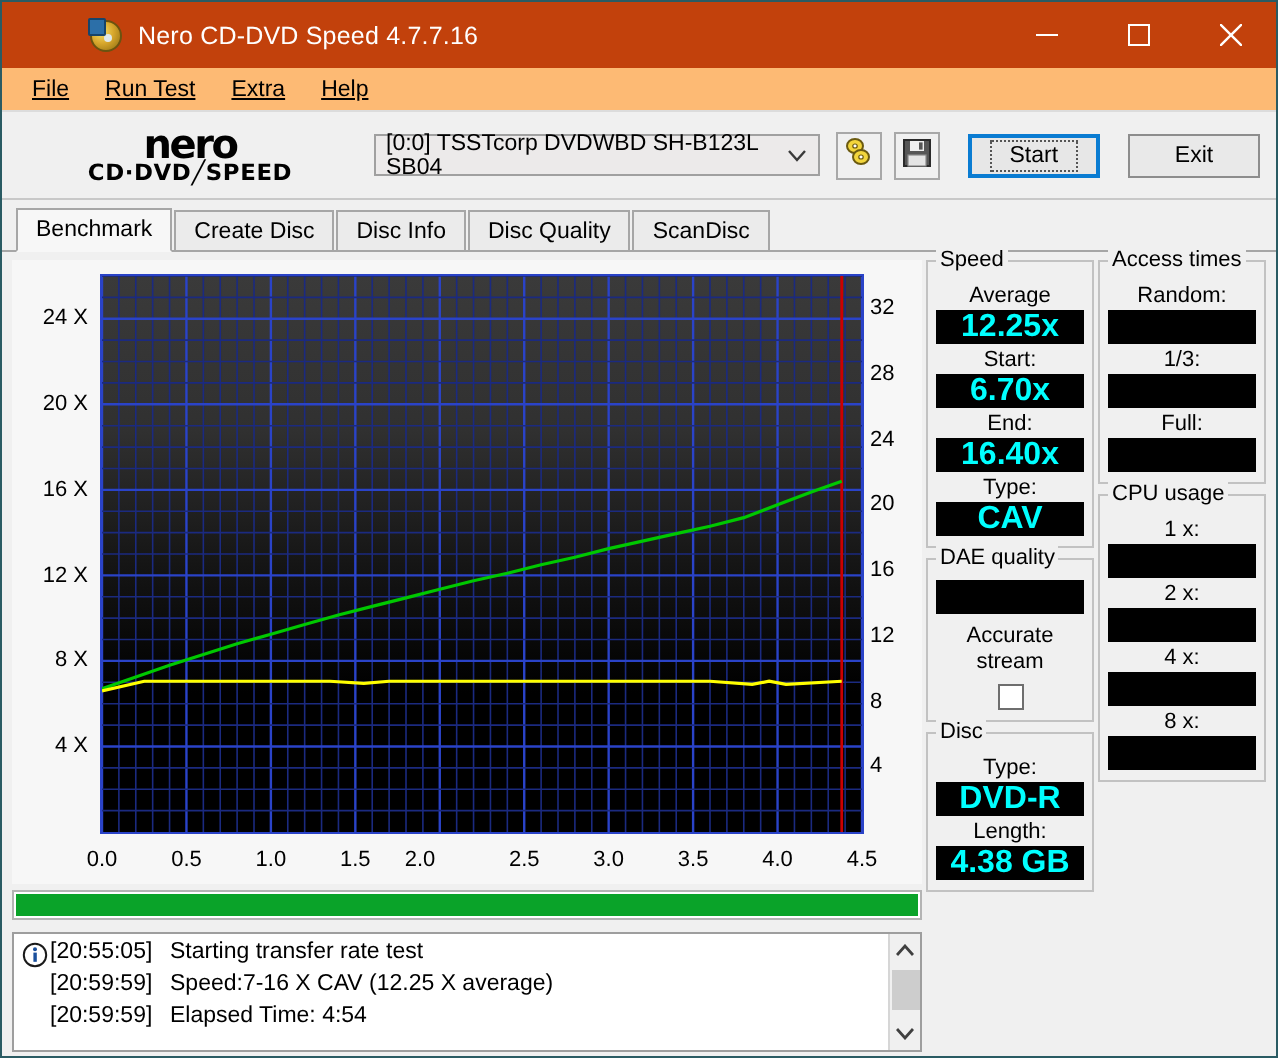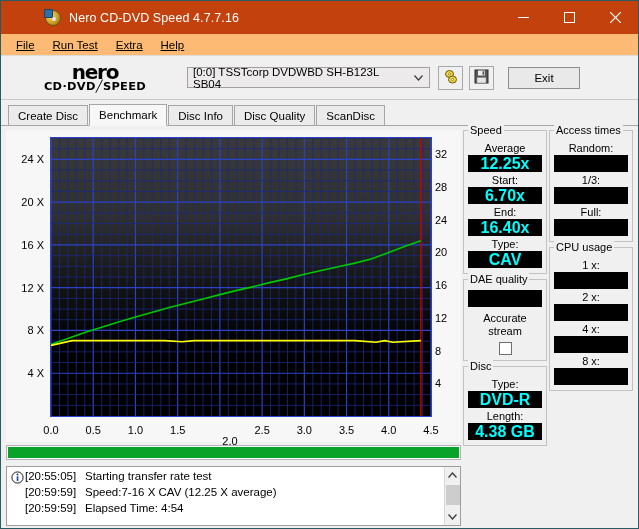--- a/index.html
+++ b/index.html
@@ -299,31 +299,34 @@
       <span>
         <svg width="15" height="15" viewBox="0 0 15 15">
           <rect x="1" y="1" width="13" height="13" fill="#565656" stroke="#2a2a2a" stroke-width="1"></rect>
           <rect x="4" y="1.5" width="7" height="5" fill="#eeeeee"></rect>
           <rect x="8.5" y="2.2" width="1.8" height="3.6" fill="#565656"></rect>
           <rect x="3" y="8.5" width="9" height="5.5" fill="#e4e4e4" stroke="#8a8a8a" stroke-width=".6"></rect>
         </svg>
       </span>
     </div>
 
+    <div class="push-btn start">
+      <span class="inner">Start</span>
+    </div>
     <div class="push-btn exit">
       <span>Exit</span>
     </div>
   </div>
 
   <div class="tabstrip">
+    <div class="tab active">
+        <span>Benchmark</span>
+      </div>
     <div class="tab">
         <span>Create Disc</span>
-      </div>
-    <div class="tab active">
-        <span>Benchmark</span>
       </div>
     <div class="tab">
         <span>Disc Info</span>
       </div>
     <div class="tab">
         <span>Disc Quality</span>
       </div>
     <div class="tab">
         <span>ScanDisc</span>
       </div>
@@ -430,21 +433,21 @@
             <div style="top: 122.471px;">20</div>
             <div style="top: 89.7647px;">24</div>
             <div style="top: 57.0588px;">28</div>
             <div style="top: 24.3529px;">32</div>
           </div>
         <div class="axis-bottom" id="axis-bottom">
             <div style="left: 1px;">0.0</div>
             <div style="left: 43.2222px;">0.5</div>
             <div style="left: 85.4444px;">1.0</div>
             <div style="left: 127.667px;">1.5</div>
-            <div style="left: 180px; margin-top: 11px;">2.0</div>
+            <div style="left: 160px;">2.0</div>
             <div style="left: 212.111px;">2.5</div>
             <div style="left: 254.333px;">3.0</div>
             <div style="left: 296.556px;">3.5</div>
             <div style="left: 338.778px;">4.0</div>
             <div style="left: 381px;">4.5</div>
           </div>
       </div>
 
       <div class="progress-outer">
         <div class="progress-fill" id="progress-fill" style="width: 100%; background: rgb(10, 163, 41);"></div>

